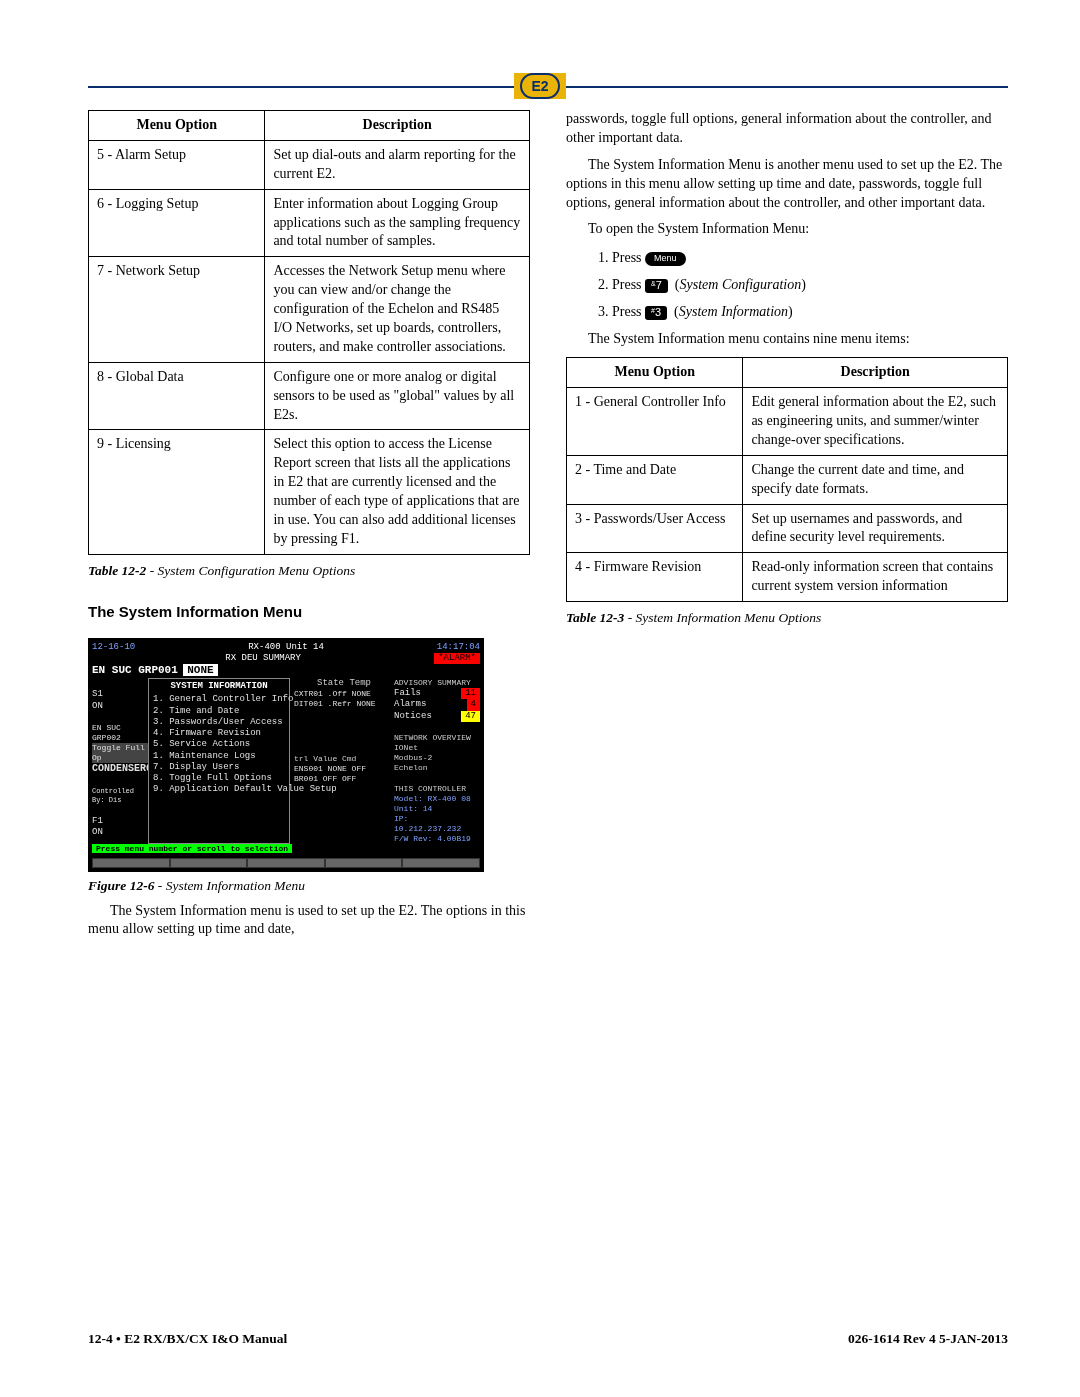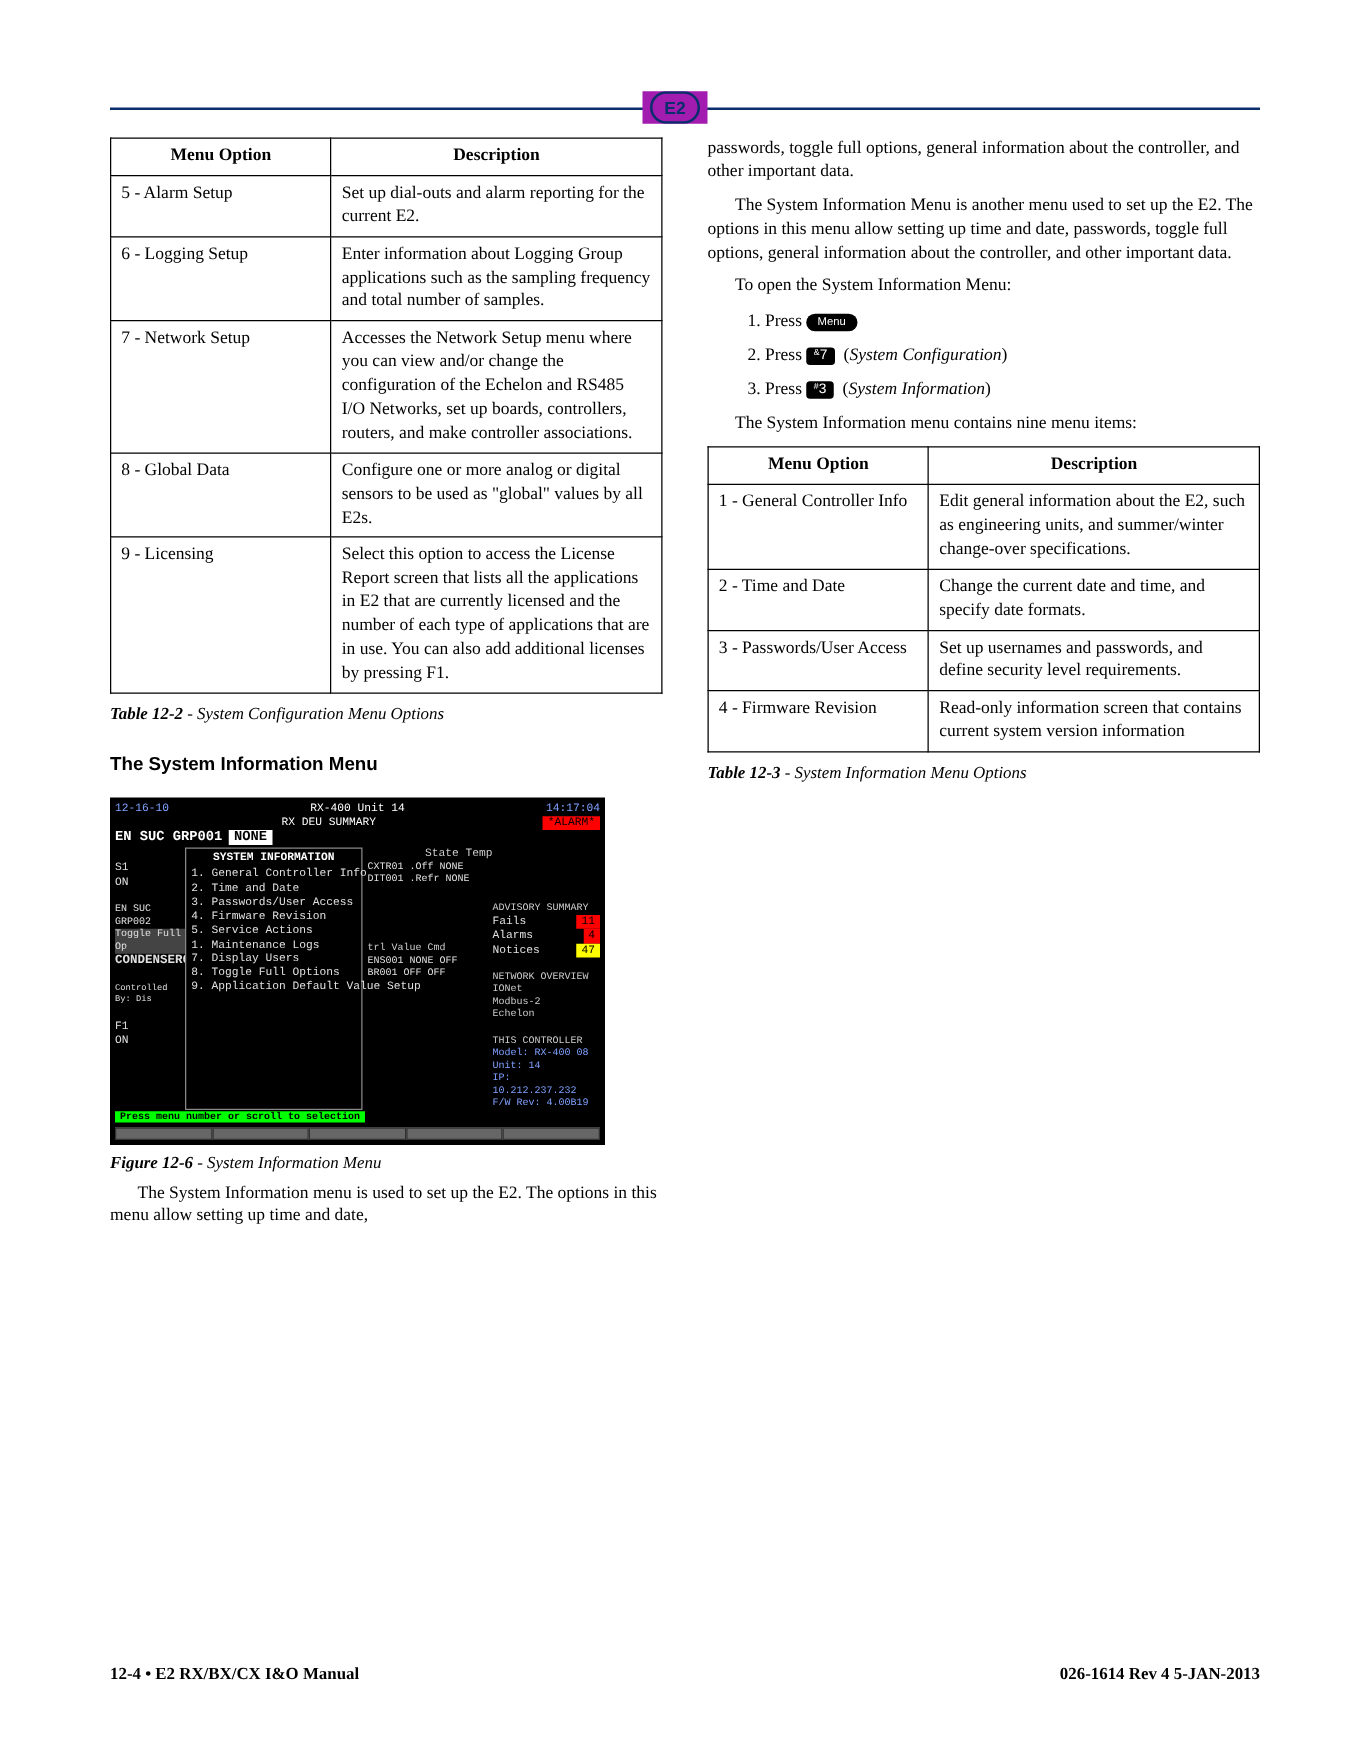--- a/index.html
+++ b/index.html
@@ -25,21 +25,21 @@
     height: 2px;
     background: #0a2e6c;
     z-index: 2;
   }
   .header-logo {
     position: absolute;
     top: 73px;
     left: 50%;
     transform: translateX(-50%);
     z-index: 3;
-    background: #a21caf;
+    background: #eab308;
     padding: 0 6px;
   }
   .header-logo svg { display: block; }
   .columns {
     display: flex;
     gap: 36px;
     margin-top: 40px;
   }
   .col {
     flex: 1 1 0;
@@ -113,21 +113,21 @@
     color: #fff;
     text-align: center;
     font-weight: bold;
     margin-bottom: 2px;
   }
   .fig-menu-item { color: #e0e0e0; padding-left: 4px; white-space: nowrap; }
   .fig-right {
     flex: 1;
     padding-left: 4px;
   }
-  .adv-box { text-align: left; margin-top: 44px; }
+  .adv-box { text-align: left; }
   .yellow { background: #ff0; color: #000; padding: 0 4px; }
   .red { background: #f00; color: #000; padding: 0 4px; }
   .green { background: #0f0; color: #000; padding: 0 4px; font-size:8px;font-weight:bold;}
   .gray-bar {
     background: #666;
     height: 10px;
     margin-top: 2px;
     display: flex;
   }
   .gray-bar span { background:#666; border:1px solid #333; flex:1; }
@@ -264,21 +264,21 @@
             <div class="fig-menu-item">2.  Time and Date</div>
             <div class="fig-menu-item">3.  Passwords/User Access</div>
             <div class="fig-menu-item">4.  Firmware Revision</div>
             <div class="fig-menu-item">5.  Service Actions</div>
             <div class="fig-menu-item">1.  Maintenance Logs</div>
             <div class="fig-menu-item">7.  Display Users</div>
             <div class="fig-menu-item">8.  Toggle Full Options</div>
             <div class="fig-menu-item">9.  Application Default Value Setup</div>
           </div>
           <div class="fig-right">
-            <div style="text-align:right;color:#ccc">State Temp</div>
+            <div style="text-align:center;color:#ccc">State Temp</div>
             <div style="font-size:8px">CXTR01 .Off  NONE</div>
             <div style="font-size:8px">DIT001 .Refr NONE</div>
             <div>&nbsp;</div>
             <div>&nbsp;</div>
             <div>&nbsp;</div>
             <div>&nbsp;</div>
             <div style="font-size:8px;color:#ccc">trl   Value  Cmd</div>
             <div style="font-size:8px">ENS001 NONE   OFF</div>
             <div style="font-size:8px">BR001   OFF   OFF</div>
           </div>

